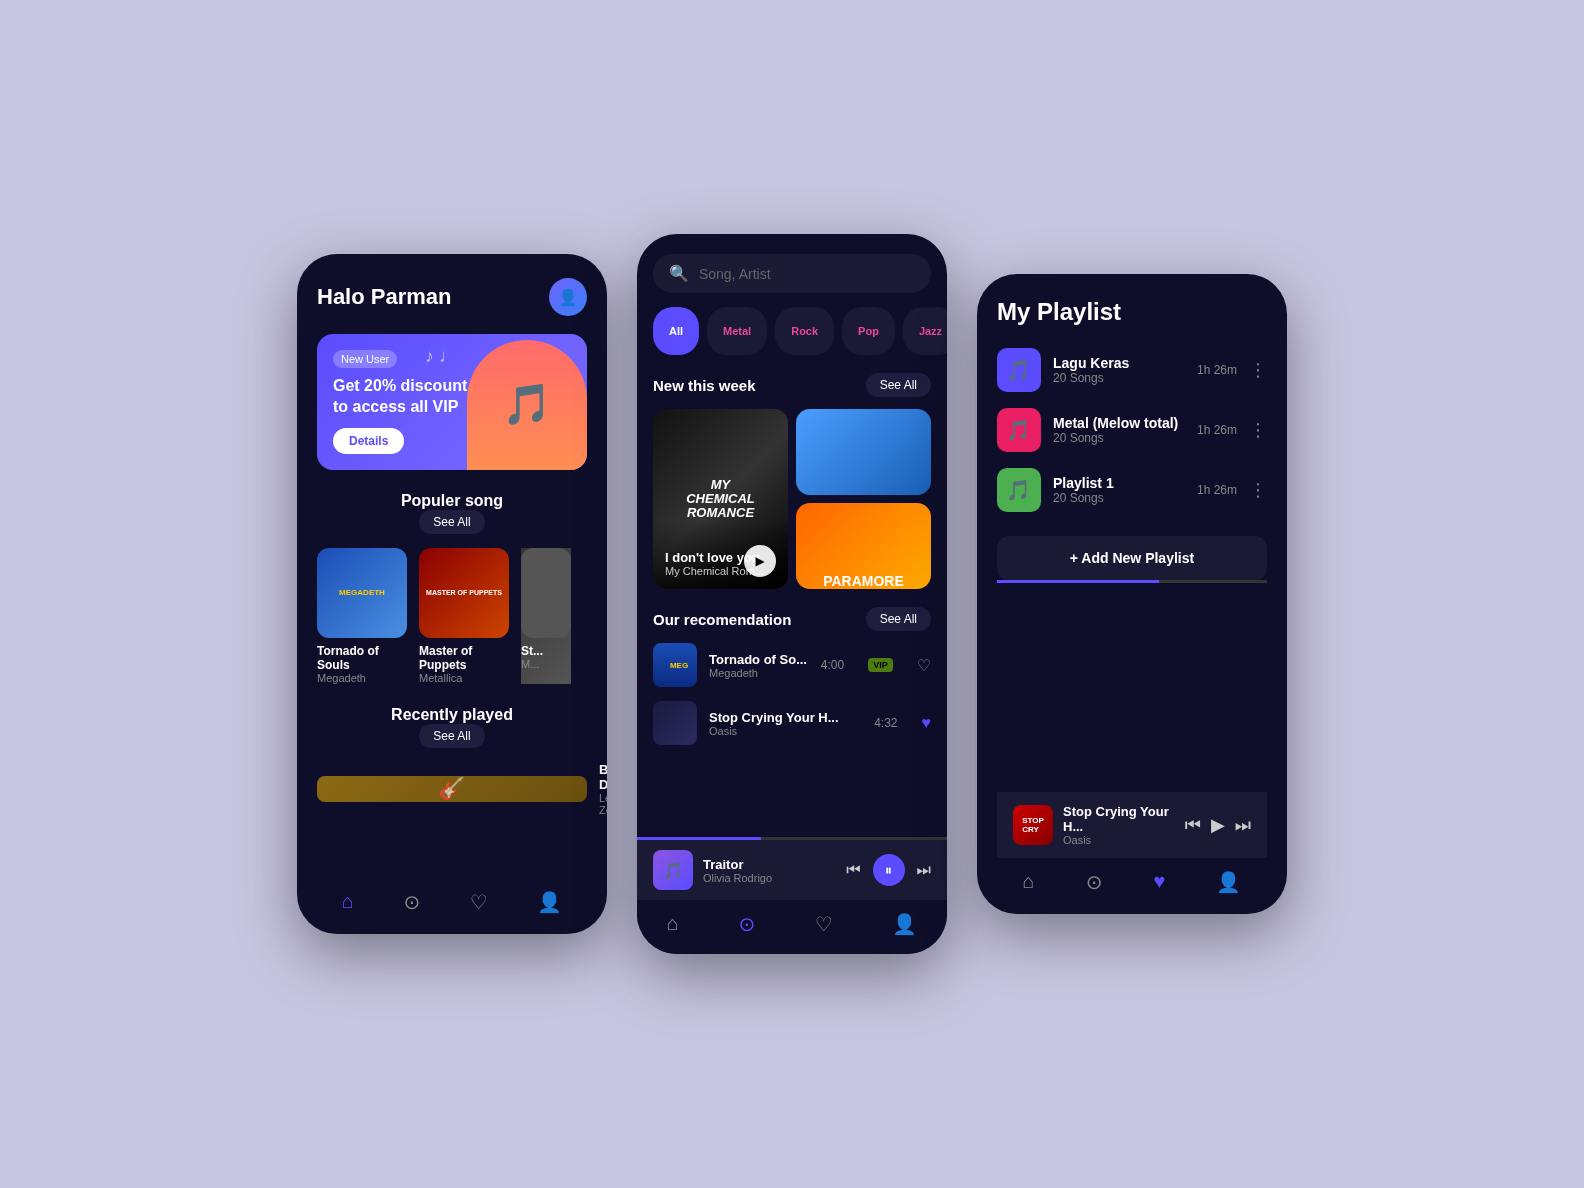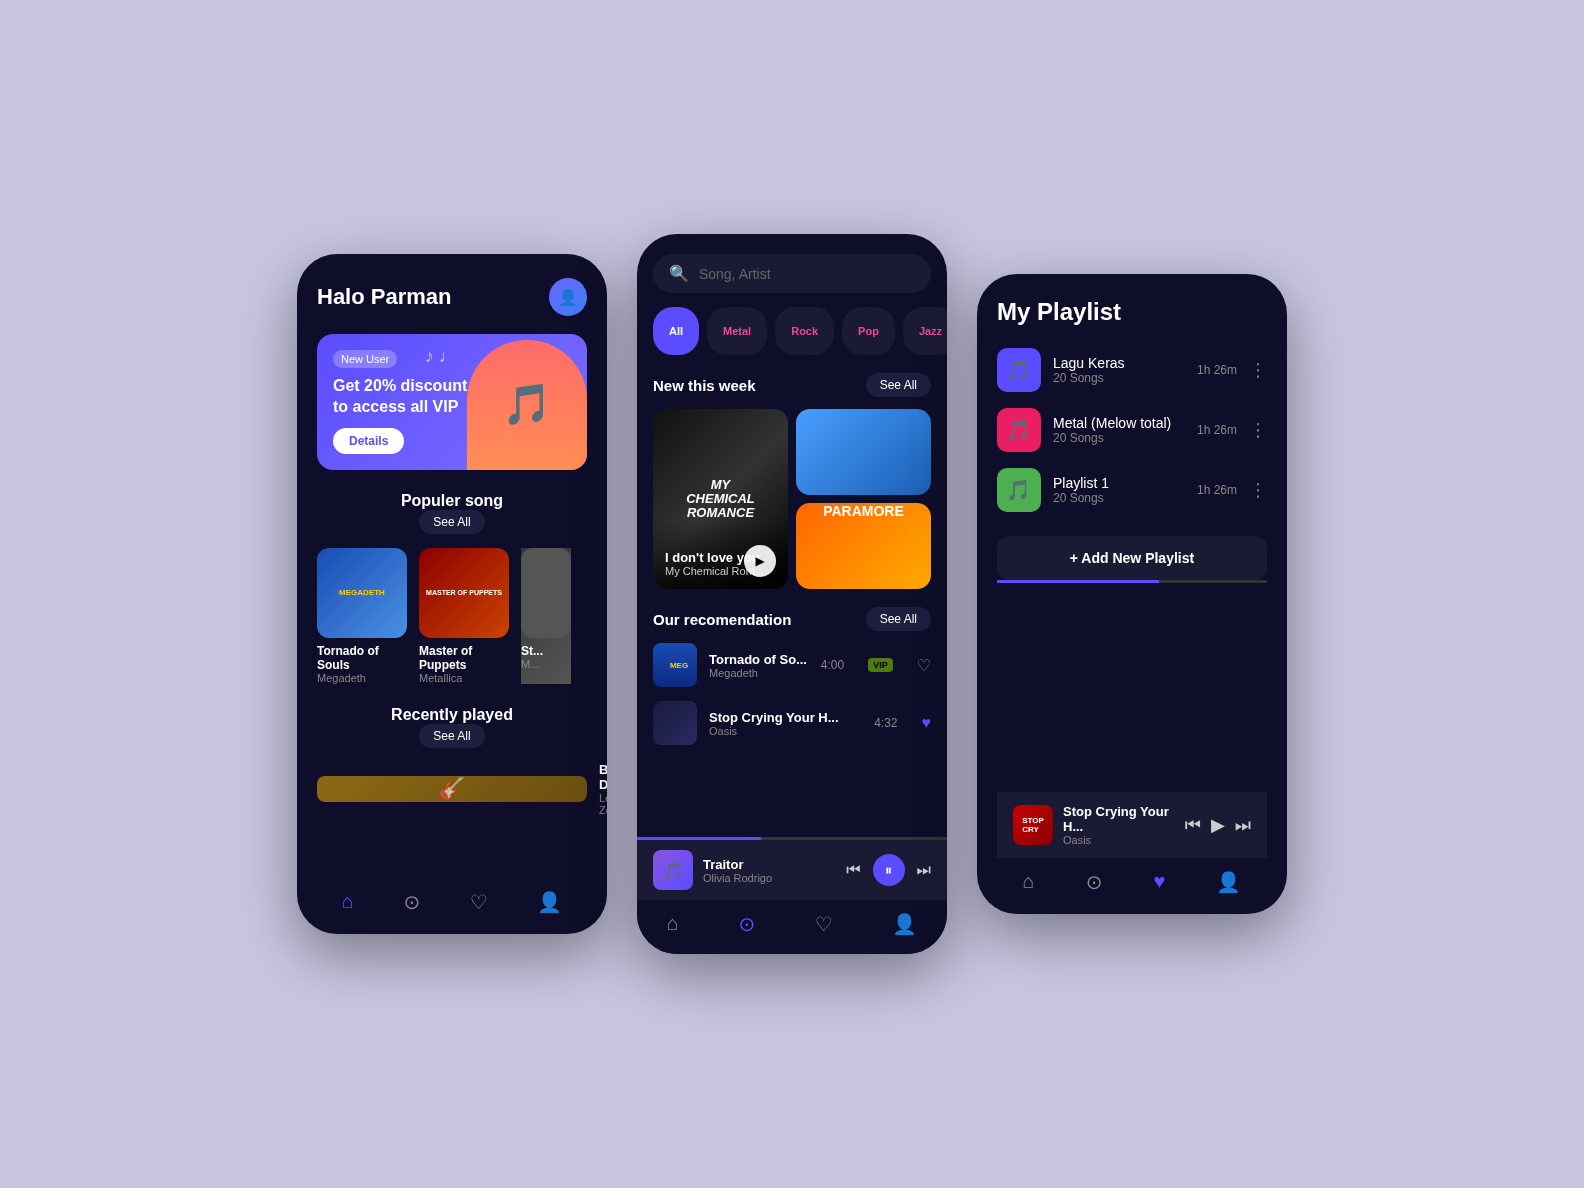--- a/index.html
+++ b/index.html
@@ -365,21 +365,21 @@
     .art-blue-pattern {
       background: linear-gradient(135deg, #4a9eff, #1a5fb4);
       width: 100%;
       height: 100%;
     }
     .art-orange-pattern {
       background: linear-gradient(135deg, #ff6600, #ffaa00);
       width: 100%;
       height: 100%;
       display: flex;
-      align-items: flex-start;
+      align-items: flex-end;
       justify-content: center;
       color: #fff;
       font-size: 14px;
       font-weight: 900;
     }
     .recommendations {
       padding: 0 16px;
       flex: 1;
     }
     .rec-item {
@@ -539,21 +539,21 @@
       font-size: 20px;
       flex-shrink: 0;
     }
     .pl-art-blue { background: #5b4cff; }
     .pl-art-pink { background: #e91e63; }
     .pl-art-green { background: #4caf50; }
     .playlist-info { flex: 1; }
     .playlist-name {
       color: #fff;
       font-size: 14px;
-      font-weight: 400;
+      font-weight: 700;
     }
     .playlist-songs {
       color: #888;
       font-size: 12px;
     }
     .playlist-duration {
       color: #888;
       font-size: 12px;
     }
     .playlist-more {

